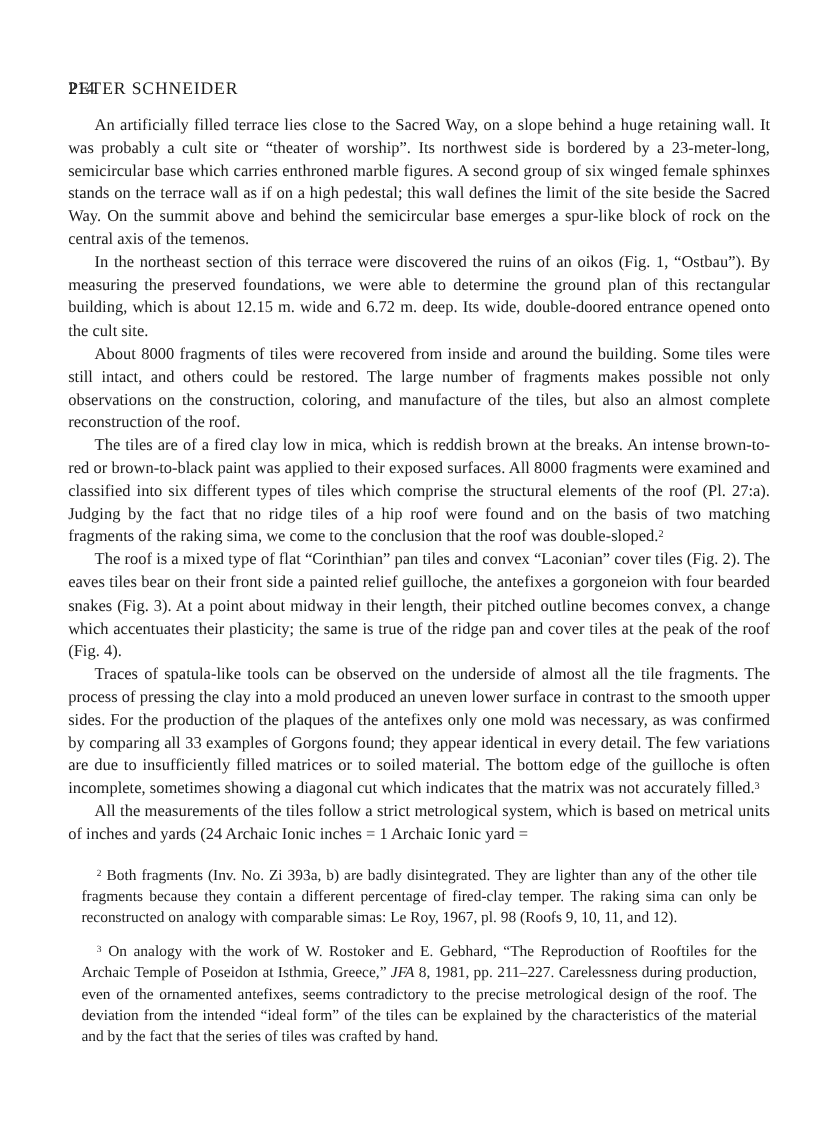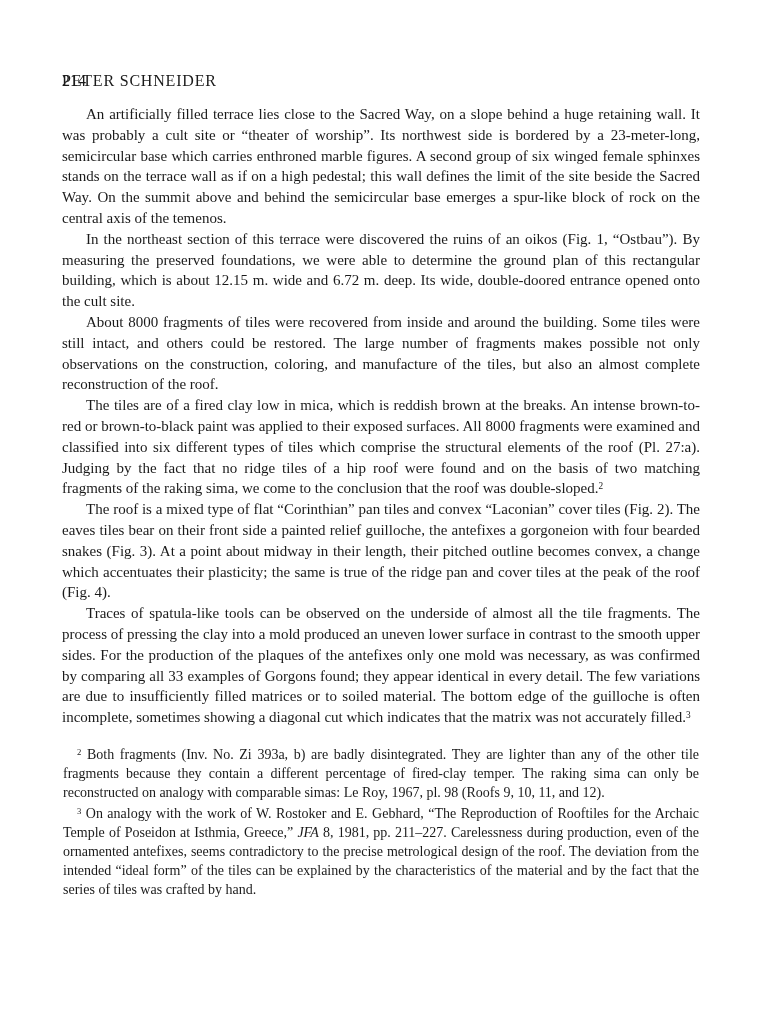--- a/index.html
+++ b/index.html
@@ -45,21 +45,21 @@
     margin: 0;
     text-align: justify;
     text-indent: 24px;
     font-size: 15px;
     line-height: 20.8px;
   }
   .footnotes {
     margin-top: 17px;
   }
   .footnotes p.footnote-para {
-    margin: 1px;
+    margin: 12px;
     text-align: justify;
     text-indent: 14px;
     font-size: 14px;
     line-height: 19.2px;
   }
   sup {
     font-size: 0.62em;
     line-height: 0;
     vertical-align: baseline;
     position: relative;
@@ -78,19 +78,20 @@
     <span class="running-head">PETER SCHNEIDER</span>
   </div>
 
   <div class="body-text" id="body-paragraphs">
       <p class="body-para"><span>An artificially filled terrace lies close to the Sacred Way, on a slope behind a huge retaining wall. It was probably a cult site or “theater of worship”. Its northwest side is bordered by a 23-meter-long, semicircular base which carries enthroned marble figures. A second group of six winged female sphinxes stands on the terrace wall as if on a high pedestal; this wall defines the limit of the site beside the Sacred Way. On the summit above and behind the semicircular base emerges a spur-like block of rock on the central axis of the temenos.</span></p>
       <p class="body-para"><span>In the northeast section of this terrace were discovered the ruins of an oikos (Fig. 1, “Ostbau”). By measuring the preserved foundations, we were able to determine the ground plan of this rectangular building, which is about 12.15 m. wide and 6.72 m. deep. Its wide, double-doored entrance opened onto the cult site.</span></p>
       <p class="body-para"><span>About 8000 fragments of tiles were recovered from inside and around the building. Some tiles were still intact, and others could be restored. The large number of fragments makes possible not only observations on the construction, coloring, and manufacture of the tiles, but also an almost complete reconstruction of the roof.</span></p>
       <p class="body-para"><span>The tiles are of a fired clay low in mica, which is reddish brown at the breaks. An intense brown-to-red or brown-to-black paint was applied to their exposed surfaces. All 8000 fragments were examined and classified into six different types of tiles which comprise the structural elements of the roof (Pl. 27:a). Judging by the fact that no ridge tiles of a hip roof were found and on the basis of two matching fragments of the raking sima, we come to the conclusion that the roof was double-sloped.</span><sup>2</sup></p>
       <p class="body-para"><span>The roof is a mixed type of flat “Corinthian” pan tiles and convex “Laconian” cover tiles (Fig. 2). The eaves tiles bear on their front side a painted relief guilloche, the antefixes a gorgoneion with four bearded snakes (Fig. 3). At a point about midway in their length, their pitched outline becomes convex, a change which accentuates their plasticity; the same is true of the ridge pan and cover tiles at the peak of the roof (Fig. 4).</span></p>
       <p class="body-para"><span>Traces of spatula-like tools can be observed on the underside of almost all the tile fragments. The process of pressing the clay into a mold produced an uneven lower surface in contrast to the smooth upper sides. For the production of the plaques of the antefixes only one mold was necessary, as was confirmed by comparing all 33 examples of Gorgons found; they appear identical in every detail. The few variations are due to insufficiently filled matrices or to soiled material. The bottom edge of the guilloche is often incomplete, sometimes showing a diagonal cut which indicates that the matrix was not accurately filled.</span><sup>3</sup></p>
+      <p class="body-para"><span>All the measurements of the tiles follow a strict metrological system, which is based on metrical units of inches and yards (24 Archaic Ionic inches = 1 Archaic Ionic yard =</span></p>
     </div>
 
   <div class="footnotes" id="footnotes">
       <p class="footnote-para"><sup>2</sup><span> Both fragments (Inv. No. Zi 393a, b) are badly disintegrated. They are lighter than any of the other tile fragments because they contain a different percentage of fired-clay temper. The raking sima can only be reconstructed on analogy with comparable simas: Le Roy, 1967, pl. 98 (Roofs 9, 10, 11, and 12).</span></p>
       <p class="footnote-para"><sup>3</sup><span> On analogy with the work of W. Rostoker and E. Gebhard, “The Reproduction of Rooftiles for the Archaic Temple of Poseidon at Isthmia, Greece,” </span><span class="it">JFA</span><span> 8, 1981, pp. 211–227. Carelessness during production, even of the ornamented antefixes, seems contradictory to the precise metrological design of the roof. The deviation from the intended “ideal form” of the tiles can be explained by the characteristics of the material and by the fact that the series of tiles was crafted by hand.</span></p>
     </div>
 </div>
 
 </body></html>

